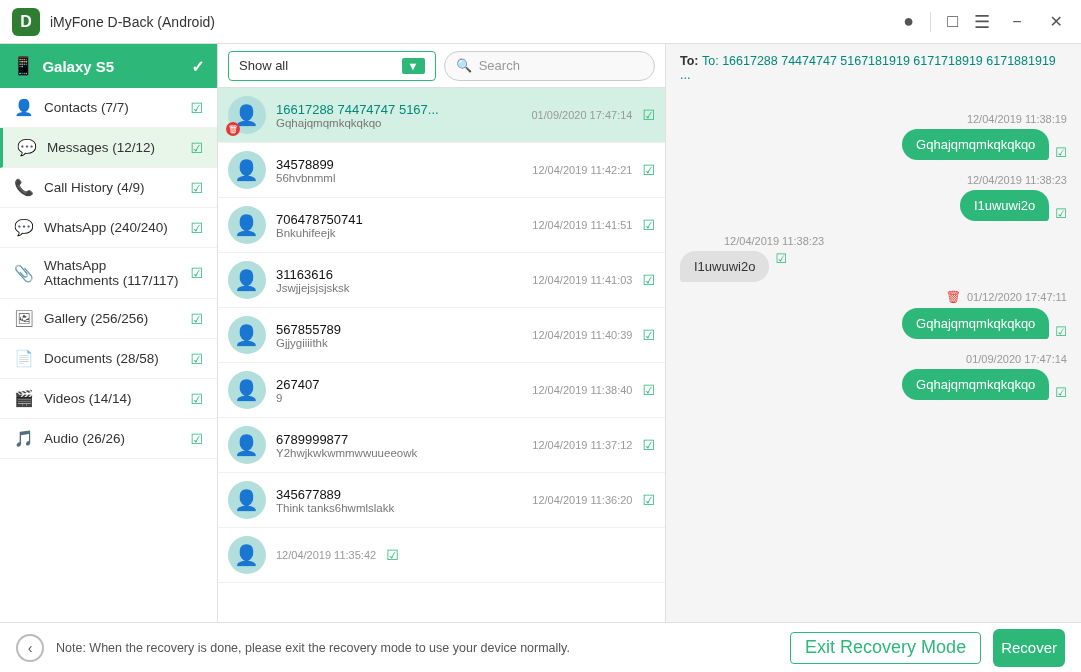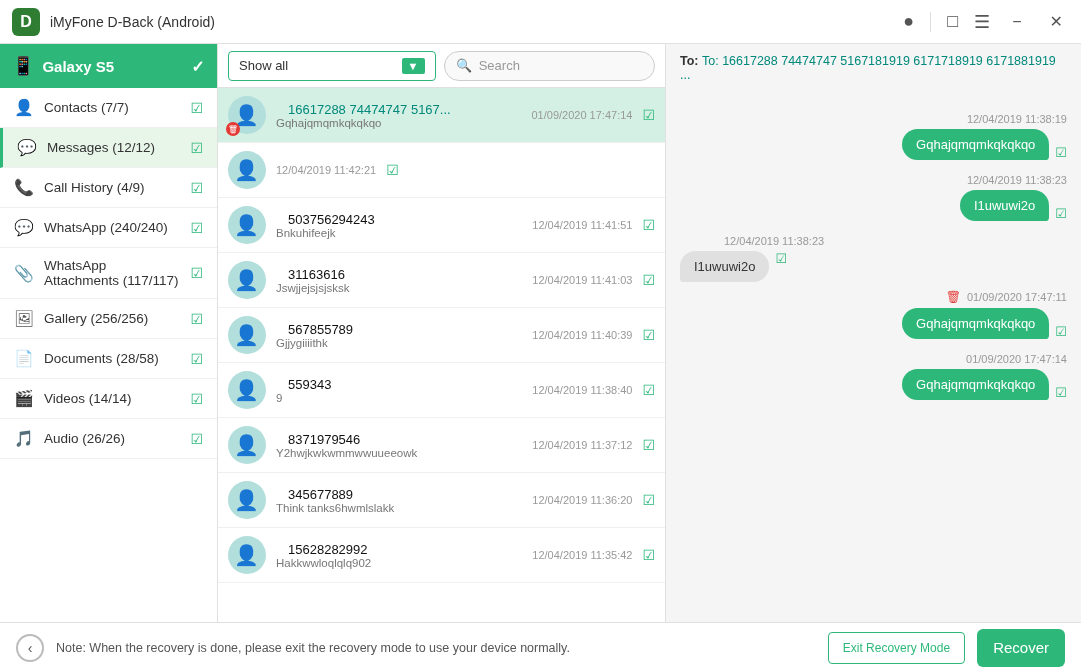--- a/index.html
+++ b/index.html
@@ -73,21 +73,21 @@
       display: flex; align-items: center; justify-content: center;
       font-size: 20px; color: #fff; flex-shrink: 0; position: relative;
     }
     .msg-avatar .del-badge {
       position: absolute; bottom: -2px; left: -2px;
       width: 14px; height: 14px; background: #e53935; border-radius: 50%;
       display: flex; align-items: center; justify-content: center;
       font-size: 8px; color: #fff;
     }
     .msg-info { flex: 1; min-width: 0; }
-    .msg-name { font-size: 13px; color: #111; font-weight: 500; white-space: nowrap; overflow: hidden; text-overflow: ellipsis; margin-left: 12px; }
+    .msg-name { font-size: 13px; color: #111; font-weight: 500; white-space: nowrap; overflow: hidden; text-overflow: ellipsis; }
     .msg-name.teal { color: #00897b; }
     .msg-sub { font-size: 11.5px; color: #777; white-space: nowrap; overflow: hidden; text-overflow: ellipsis; }
     .msg-time { font-size: 11px; color: #999; white-space: nowrap; }
     .msg-check { color: #2db87a; font-size: 14px; }
 
     
     .detail-pane {
       width: 415px; background: #f5f5f5; display: flex; flex-direction: column;
       padding: 10px 14px; gap: 8px; overflow-y: auto;
     }
@@ -118,26 +118,26 @@
       display: flex; align-items: center; padding: 0 16px; gap: 12px;
     }
     .back-btn {
       width: 28px; height: 28px; border: 2px solid #bbb; border-radius: 50%;
       display: flex; align-items: center; justify-content: center;
       cursor: pointer; color: #555; font-size: 14px;
     }
     .bottom-note { font-size: 12.5px; color: #555; flex: 1; }
     .exit-btn {
       height: 32px; border: 1px solid #2db87a; border-radius: 4px;
-      color: #2db87a; font-size: 12px; padding: 0 14px;
+      color: #2db87a; font-size: 18px; padding: 0 14px;
       cursor: pointer; background: #fff; white-space: nowrap;
     }
     .recover-btn {
       height: 38px; background: #2db87a; color: #fff; border: none;
-      border-radius: 6px; font-size: 15px; padding: 0 16px;
+      border-radius: 6px; font-size: 15px; padding: 0 8px;
       cursor: pointer; font-weight: 500;
     }
 
     
     ::-webkit-scrollbar { width: 5px; }
     ::-webkit-scrollbar-track { background: #f0f0f0; }
     ::-webkit-scrollbar-thumb { background: #ccc; border-radius: 3px; }
   </style>
 </head>
 <body>
@@ -233,28 +233,32 @@
         <div class="msg-info">
           <div class="msg-name teal">16617288 74474747 5167...</div>
           <div class="msg-sub">Gqhajqmqmkqkqkqo</div>
         </div>
         <span class="msg-time">01/09/2020 17:47:14</span>
         <span class="msg-check">☑</span>
       </div>
 
       <div class="msg-item">
         <div class="msg-avatar">👤</div>
+        <div class="msg-info">
+          <div class="msg-name">34578899</div>
+          <div class="msg-sub">56hvbnmml</div>
+        </div>
         <span class="msg-time">12/04/2019 11:42:21</span>
         <span class="msg-check">☑</span>
       </div>
 
       <div class="msg-item">
         <div class="msg-avatar">👤</div>
         <div class="msg-info">
-          <div class="msg-name">503756294243</div>
+          <div class="msg-name">706478750741</div>
           <div class="msg-sub">Bnkuhifeejk</div>
         </div>
         <span class="msg-time">12/04/2019 11:41:51</span>
         <span class="msg-check">☑</span>
       </div>
 
       <div class="msg-item">
         <div class="msg-avatar">👤</div>
         <div class="msg-info">
           <div class="msg-name">31163616</div>
@@ -270,53 +274,49 @@
           <div class="msg-name">567855789</div>
           <div class="msg-sub">Gjjygiiiithk</div>
         </div>
         <span class="msg-time">12/04/2019 11:40:39</span>
         <span class="msg-check">☑</span>
       </div>
 
       <div class="msg-item">
         <div class="msg-avatar">👤</div>
         <div class="msg-info">
-          <div class="msg-name">559343</div>
+          <div class="msg-name">267407</div>
           <div class="msg-sub">9</div>
         </div>
         <span class="msg-time">12/04/2019 11:38:40</span>
         <span class="msg-check">☑</span>
       </div>
 
       <div class="msg-item">
         <div class="msg-avatar">👤</div>
         <div class="msg-info">
-          <div class="msg-name">8371979546</div>
+          <div class="msg-name">6789999877</div>
           <div class="msg-sub">Y2hwjkwkwmmwwuueeowk</div>
         </div>
         <span class="msg-time">12/04/2019 11:37:12</span>
         <span class="msg-check">☑</span>
       </div>
 
       <div class="msg-item">
         <div class="msg-avatar">👤</div>
         <div class="msg-info">
           <div class="msg-name">345677889</div>
           <div class="msg-sub">Think tanks6hwmlslakk</div>
         </div>
         <span class="msg-time">12/04/2019 11:36:20</span>
         <span class="msg-check">☑</span>
       </div>
 
       <div class="msg-item">
         <div class="msg-avatar">👤</div>
-        <div class="msg-info">
-          <div class="msg-name">15628282992</div>
-          <div class="msg-sub">Hakkwwloqlqlq902</div>
-        </div>
         <span class="msg-time">12/04/2019 11:35:42</span>
         <span class="msg-check">☑</span>
       </div>
 
     </div>
   </div>
 
   <div class="detail-pane">
     <div class="detail-header">
       <strong>To: </strong><span style="color:#00897b;">To: 16617288 74474747 5167181919 6171718919 6171881919 ...</span>
@@ -342,21 +342,21 @@
       <div class="chat-timestamp left">12/04/2019 11:38:23</div>
       <div class="chat-row-left">
         <div class="chat-bubble-left">I1uwuwi2o</div>
         <span class="chat-check-left">☑</span>
       </div>
     </div>
 
     <div class="chat-block">
       <div class="chat-row-right" style="justify-content:flex-end; align-items:center; gap:6px;">
         <span class="del-indicator">🗑</span>
-        <span style="font-size:11px;color:#999;">01/09/2020 17:47:11</span>
+        <span style="font-size:11px;color:#999;">01/12/2020 17:47:11</span>
       </div>
       <div class="chat-row-right">
         <div class="chat-bubble-right">Gqhajqmqmkqkqkqo</div>
         <span class="chat-check">☑</span>
       </div>
     </div>
 
     <div class="chat-block">
       <div class="chat-timestamp">01/09/2020 17:47:14</div>
       <div class="chat-row-right">

